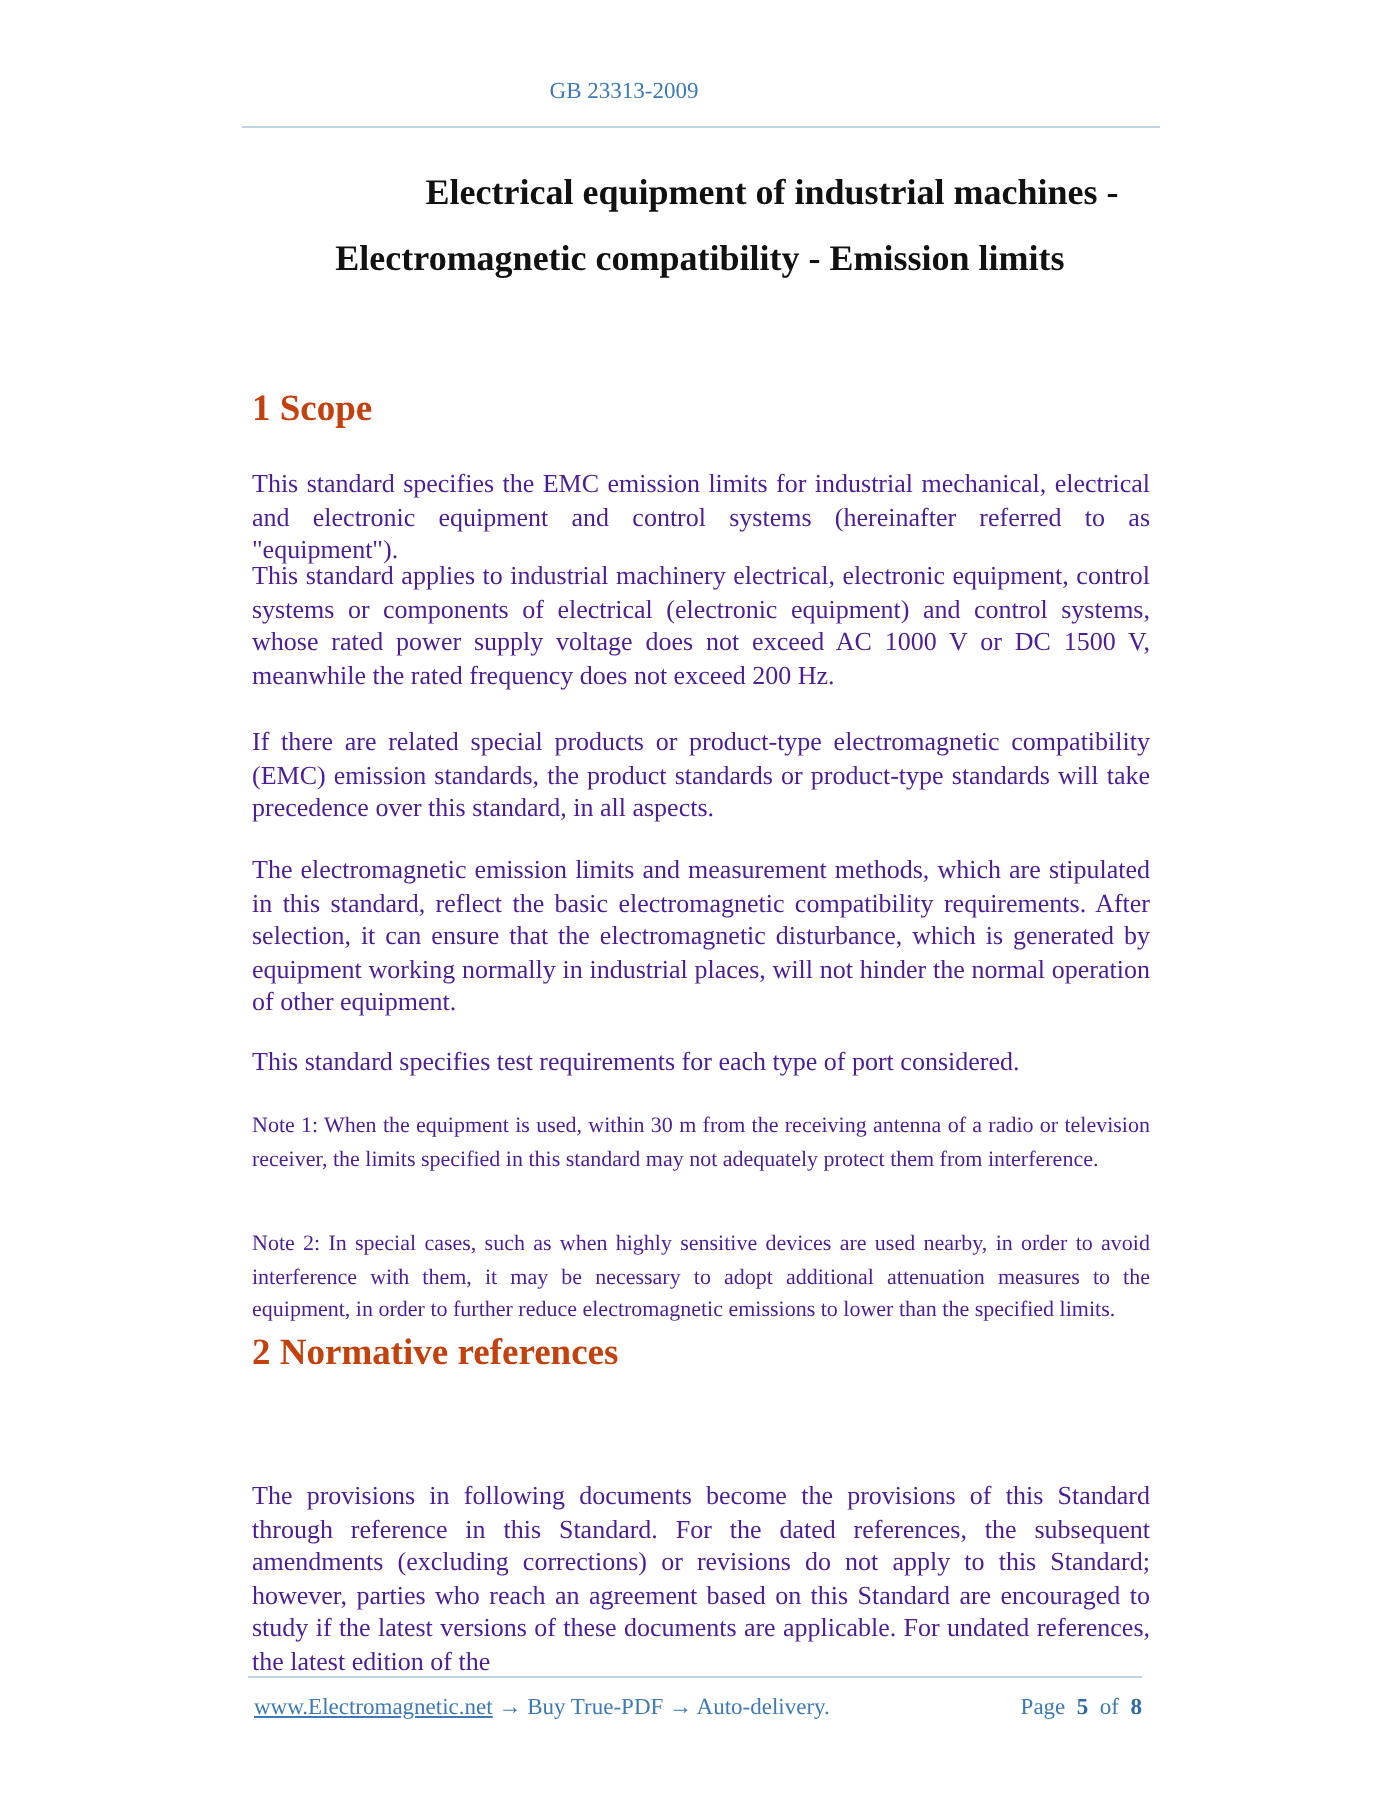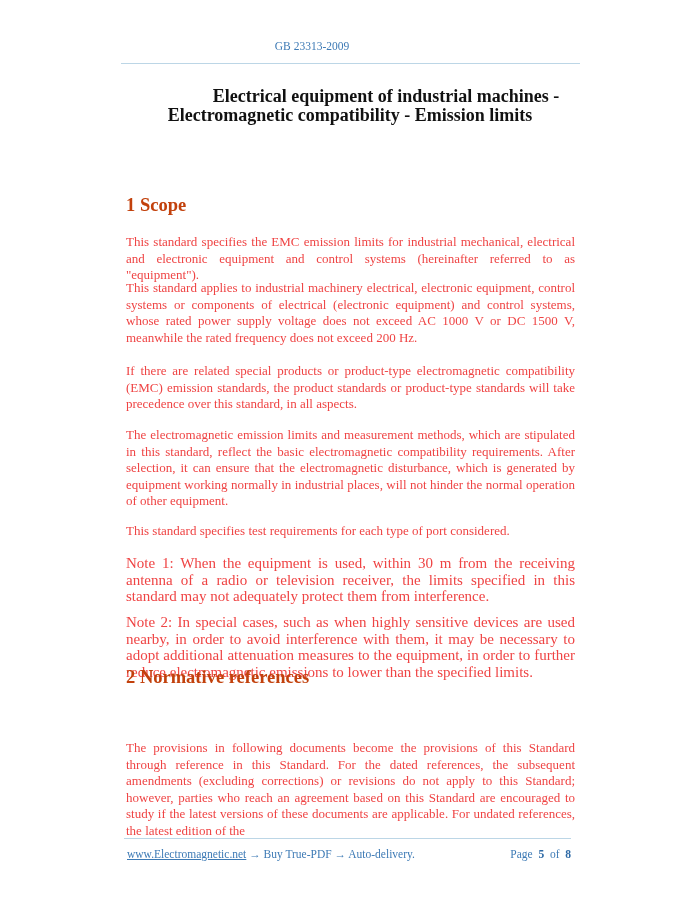--- a/index.html
+++ b/index.html
@@ -4,25 +4,25 @@
 <style>
   html, body { margin: 0; padding: 0; background: #ffffff; }
   body { width: 700px; height: 906px; position: relative; overflow: hidden;
          font-family: "Liberation Serif", serif; color: #1a1a1a; }
   .header-code { position: absolute; top: 40px; left: 0; width: 624px; text-align: center;
                  font-size: 11.5px; color: #3d7ab5; }
   .header-rule { position: absolute; top: 63px; left: 121px; width: 459px; height: 1px; background: #bcd6e6; }
   .doc-title { position: absolute; left: 0; width: 700px; text-align: center; font-weight: bold;
                font-size: 18px; color: #111; }
   .t1 { top: 86px; margin-left: 36px; }
-  .t2 { top: 105px; }
+  .t2 { top: 119px; }
   .h1 { position: absolute; left: 126px; font-weight: bold; font-size: 18.5px; color: #c2410c; }
   .p { position: absolute; left: 126px; width: 449px; font-size: 13px; line-height: 16.5px;
-       text-align: justify; color: #ef4444; }
-  .note { font-size: 15px; line-height: 16.6px; }
+       text-align: justify; color: #4c1d95; }
+  .note { font-size: 11px; line-height: 16.6px; }
   .footer-rule { position: absolute; top: 838px; left: 124px; width: 447px; height: 1px; background: #bcd6e6; }
   .footer { position: absolute; top: 848px; left: 127px; width: 444px; font-size: 11.5px; color: #3d7ab5; }
   .footer a { color: #3d7ab5; text-decoration: underline; }
   .footer .page { position: absolute; right: 0; top: 0; }
   .footer .page b { color: #2e6aa6; }
 </style>
 </head>
 <body>
 
 <div>

